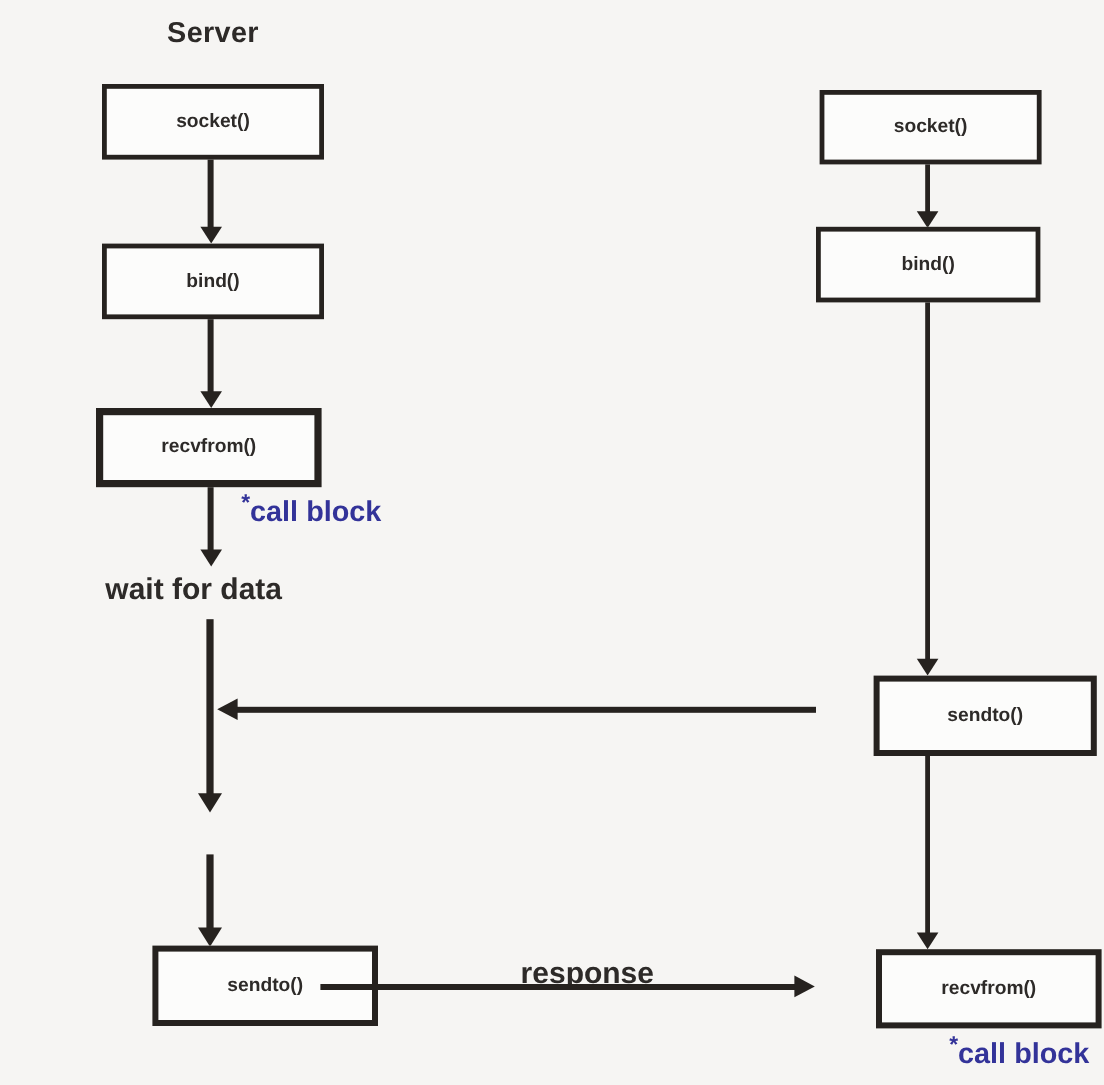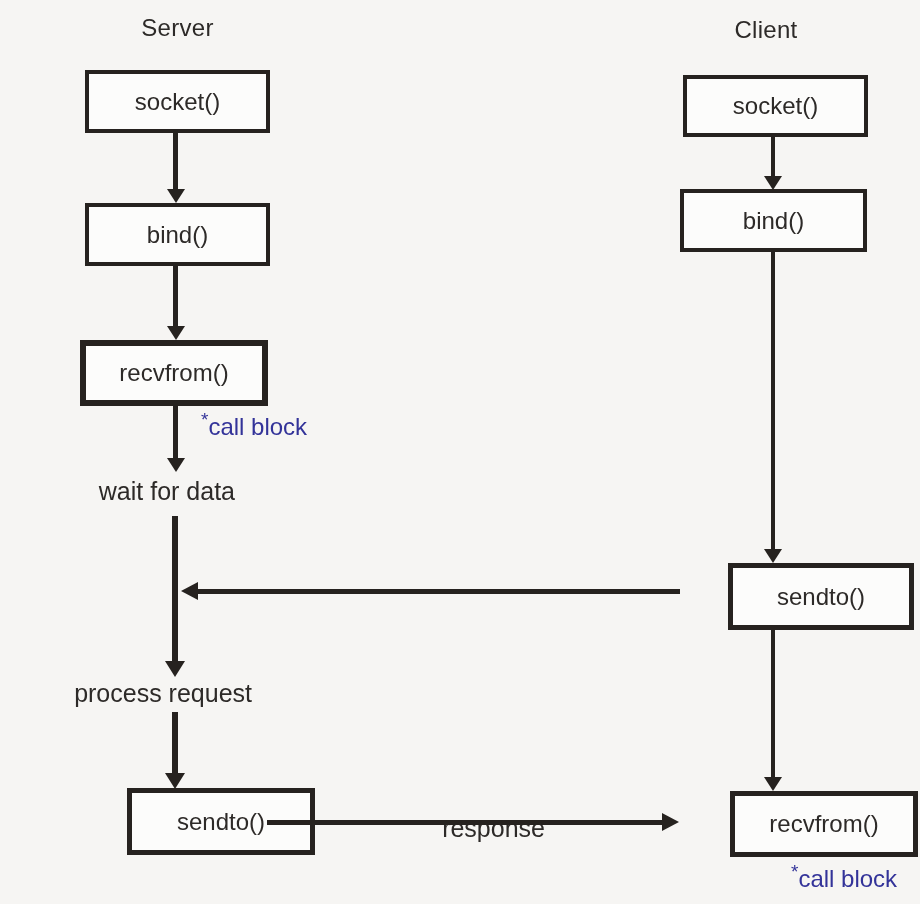--- a/index.html
+++ b/index.html
@@ -11,36 +11,36 @@
   }
   *{margin:0;padding:0;box-sizing:border-box;}
   html,body{width:920px;height:904px;}
   body{
     font-family:"Liberation Sans", sans-serif;
     background:var(--background);
     position:relative;
     overflow:hidden;
     color:var(--text);
   }
-  .stage{position:absolute;inset:0;width:920px;height:696px;}
+  .stage{position:absolute;inset:0;width:920px;height:696px;font-weight:bold;}
   .col-title{
     position:absolute;
     font-size:24px;
     color:var(--text);
     text-align:center;
     letter-spacing:.3px;
   }
   .fbox{
     position:absolute;
     background:var(--box-fill);
     border:4px solid var(--line);
     display:flex;
     align-items:center;
     justify-content:center;
-    font-size:24px;
+    font-size:16px;
     color:var(--text);
   }
   .fbox.b5{border-width:5px;margin-left:48px;}
   .fbox.b6{border-width:6px;}
   .vline{position:absolute;background:var(--line);}
   .hline{position:absolute;background:var(--line);}
   .arrow-down{
     position:absolute;width:0;height:0;
     border-left:9px solid transparent;
     border-right:9px solid transparent;
@@ -81,21 +81,20 @@
     vertical-align:super;
     line-height:1;
   }
 </style>
 </head>
 <body>
 
 <div class="stage">
 
   <div class="col-title" style="left:85px;top:14px;width:185px;">Server</div>
-  <div class="col-title" style="left:690px;top:16px;width:152px;">Client</div>
 
   <div class="fbox" style="left:85px;top:70px;width:185px;height:63px;">
     <span>socket()</span>
   </div>
 
   <div class="vline" style="left:173px;top:133px;width:5px;height:57px;"></div>
   <div class="arrow-down" style="left:167px;top:189px;"></div>
 
   <div class="fbox" style="left:85px;top:203px;width:185px;height:63px;">
     <span>bind()</span>
@@ -113,21 +112,20 @@
   </div>
 
   <div class="vline" style="left:173px;top:406px;width:5px;height:53px;"></div>
   <div class="arrow-down" style="left:167px;top:458px;"></div>
 
   <div class="note" style="left:50px;top:477px;width:185px;">wait for data</div>
 
   <div class="vline" style="left:172px;top:516px;width:6px;height:146px;"></div>
   <div class="arrow-down big" style="left:165px;top:661px;"></div>
 
-  <div class="note" style="left:56px;top:679px;width:196px;">process request</div>
 
   <div class="vline" style="left:172px;top:712px;width:6px;height:62px;"></div>
   <div class="arrow-down big" style="left:165px;top:773px;"></div>
 
   <div class="fbox b5" style="left:79px;top:788px;width:188px;height:67px;">
     <span>sendto()</span>
   </div>
 
   <div class="fbox" style="left:683px;top:75px;width:185px;height:62px;">
     <span>socket()</span>
@@ -154,17 +152,17 @@
     <span>recvfrom()</span>
   </div>
 
   <div class="callblock" style="left:791px;top:862px;">
     <span class="star">*</span><span>call block</span>
   </div>
 
   <div class="hline" style="left:197px;top:589px;width:483px;height:5px;"></div>
   <div class="arrow-left" style="left:181px;top:582px;"></div>
 
-  <div class="note" style="left:345px;top:814px;width:200px;">response</div>
+  <div class="note" style="left:345px;top:797px;width:200px;">response</div>
   <div class="hline" style="left:267px;top:820px;width:396px;height:5px;"></div>
   <div class="arrow-right" style="left:662px;top:813px;"></div>
 
 </div>
 
 </body></html>

